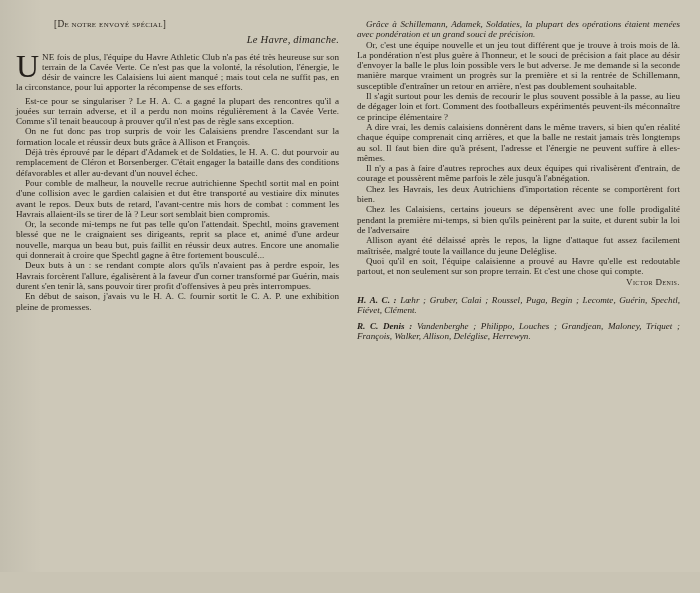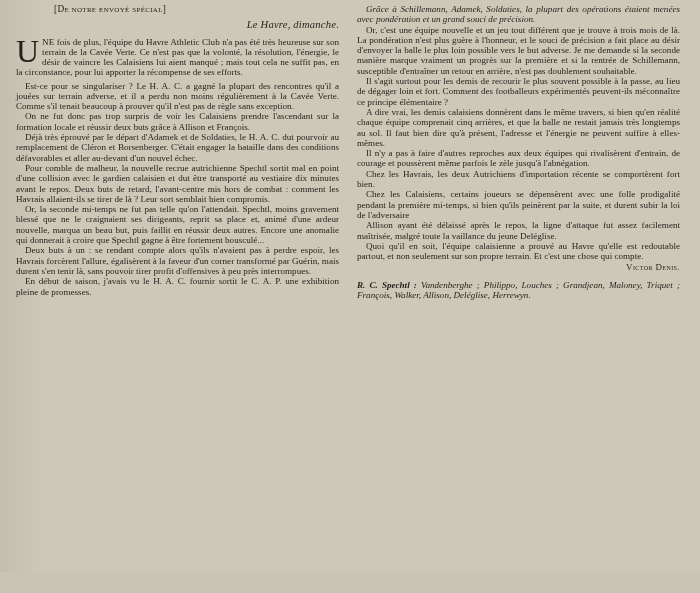--- a/index.html
+++ b/index.html
@@ -12,21 +12,21 @@
     background: #c9c4b4;
     font-family: "Liberation Serif", serif;
     color: #241f1a;
     overflow: hidden;
   }
   .page {
     position: relative;
     width: 700px;
     height: 572px;
     box-sizing: border-box;
-    padding: 4px 14px 6px 16px;
+    padding: 19px 14px 6px 16px;
     background:
       linear-gradient(90deg, rgba(0,0,0,0.05) 0%, rgba(0,0,0,0) 6%),
       #cdc8b8;
   }
   .columns {
     display: flex;
     gap: 18px;
     height: 100%;
   }
   .col {
@@ -123,18 +123,19 @@
       <p>A dire vrai, les demis calaisiens donnèrent dans le même travers, si bien qu'en réalité chaque équipe comprenait cinq arrières, et que la balle ne restait jamais très longtemps au sol. Il faut bien dire qu'à présent, l'adresse et l'énergie ne peuvent suffire à elles-mêmes.</p>
       <p>Il n'y a pas à faire d'autres reproches aux deux équipes qui rivalisèrent d'entrain, de courage et poussèrent même parfois le zèle jusqu'à l'abnéga­tion.</p>
       <p>Chez les Havrais, les deux Autrichiens d'impor­tation récente se comportèrent fort bien.</p>
       <p>Chez les Calaisiens, certains joueurs se dépen­sèrent avec une folle prodigalité pendant la première mi-temps, si bien qu'ils peinèrent par la suite, et durent subir la loi de l'adversaire</p>
       <p>Allison ayant été délaissé après le repos, la ligne d'attaque fut assez facilement maîtrisée, malgré toute la vaillance du jeune Deléglise.</p>
       <p>Quoi qu'il en soit, l'équipe calaisienne a prouvé au Havre qu'elle est redoutable partout, et non seu­lement sur son propre terrain. Et c'est une chose qui compte.</p>
 
       <div class="signature">Victor Denis.</div>
 
       <div class="lineup">
-        <p class="lineup-block"><span class="team">R. C. Spechtl :</span> <span>Vandenberghe ; Philippo, Louches ; Grandjean, Maloney, Triquet ; François, Walker, Allison, Deléglise, Herrewyn.</span></p>
+        <p class="lineup-block"><span class="team">H. A. C. :</span> <span>Lœhr ; Gruber, Calai ; Roussel, Puga, Begin ; Lecomte, Guérin, Spechtl, Fiévet, Clément.</span></p>
+        <p class="lineup-block"><span class="team">R. C. Denis :</span> <span>Vandenberghe ; Philippo, Louches ; Grandjean, Maloney, Triquet ; François, Walker, Allison, Deléglise, Herrewyn.</span></p>
       </div>
     </div>
 
   </div>
 </div>
 
 </body></html>

